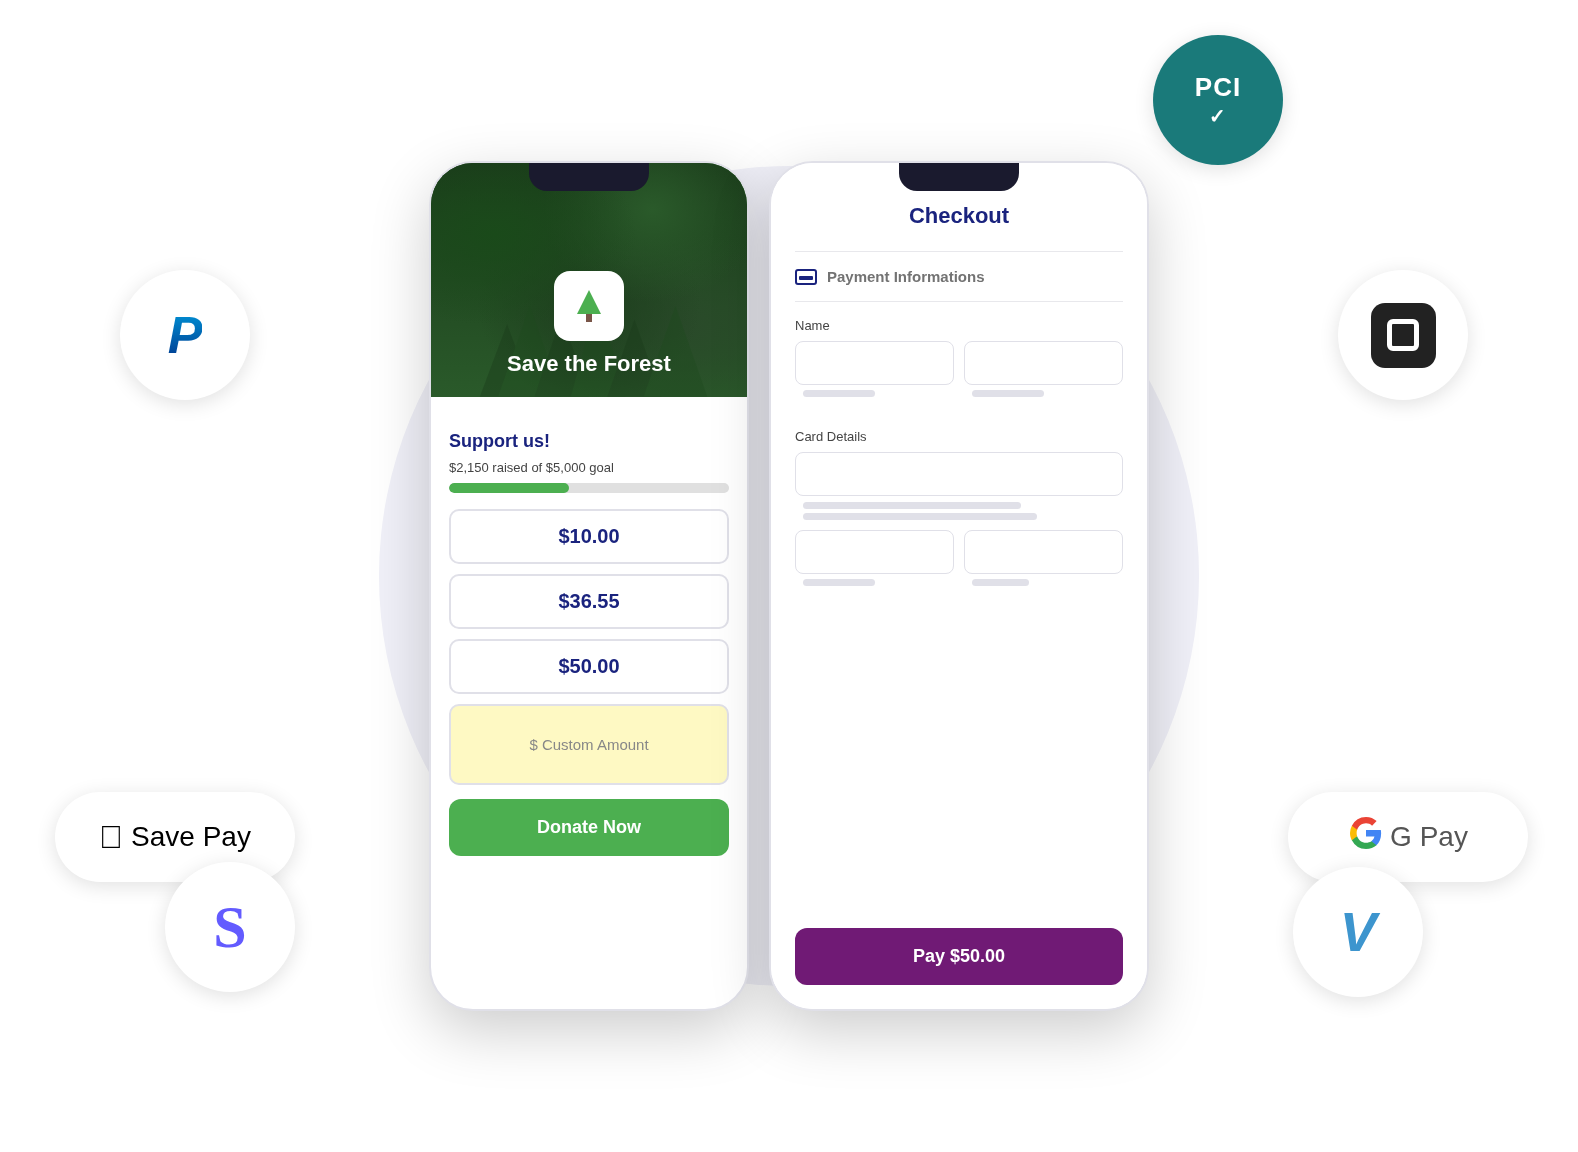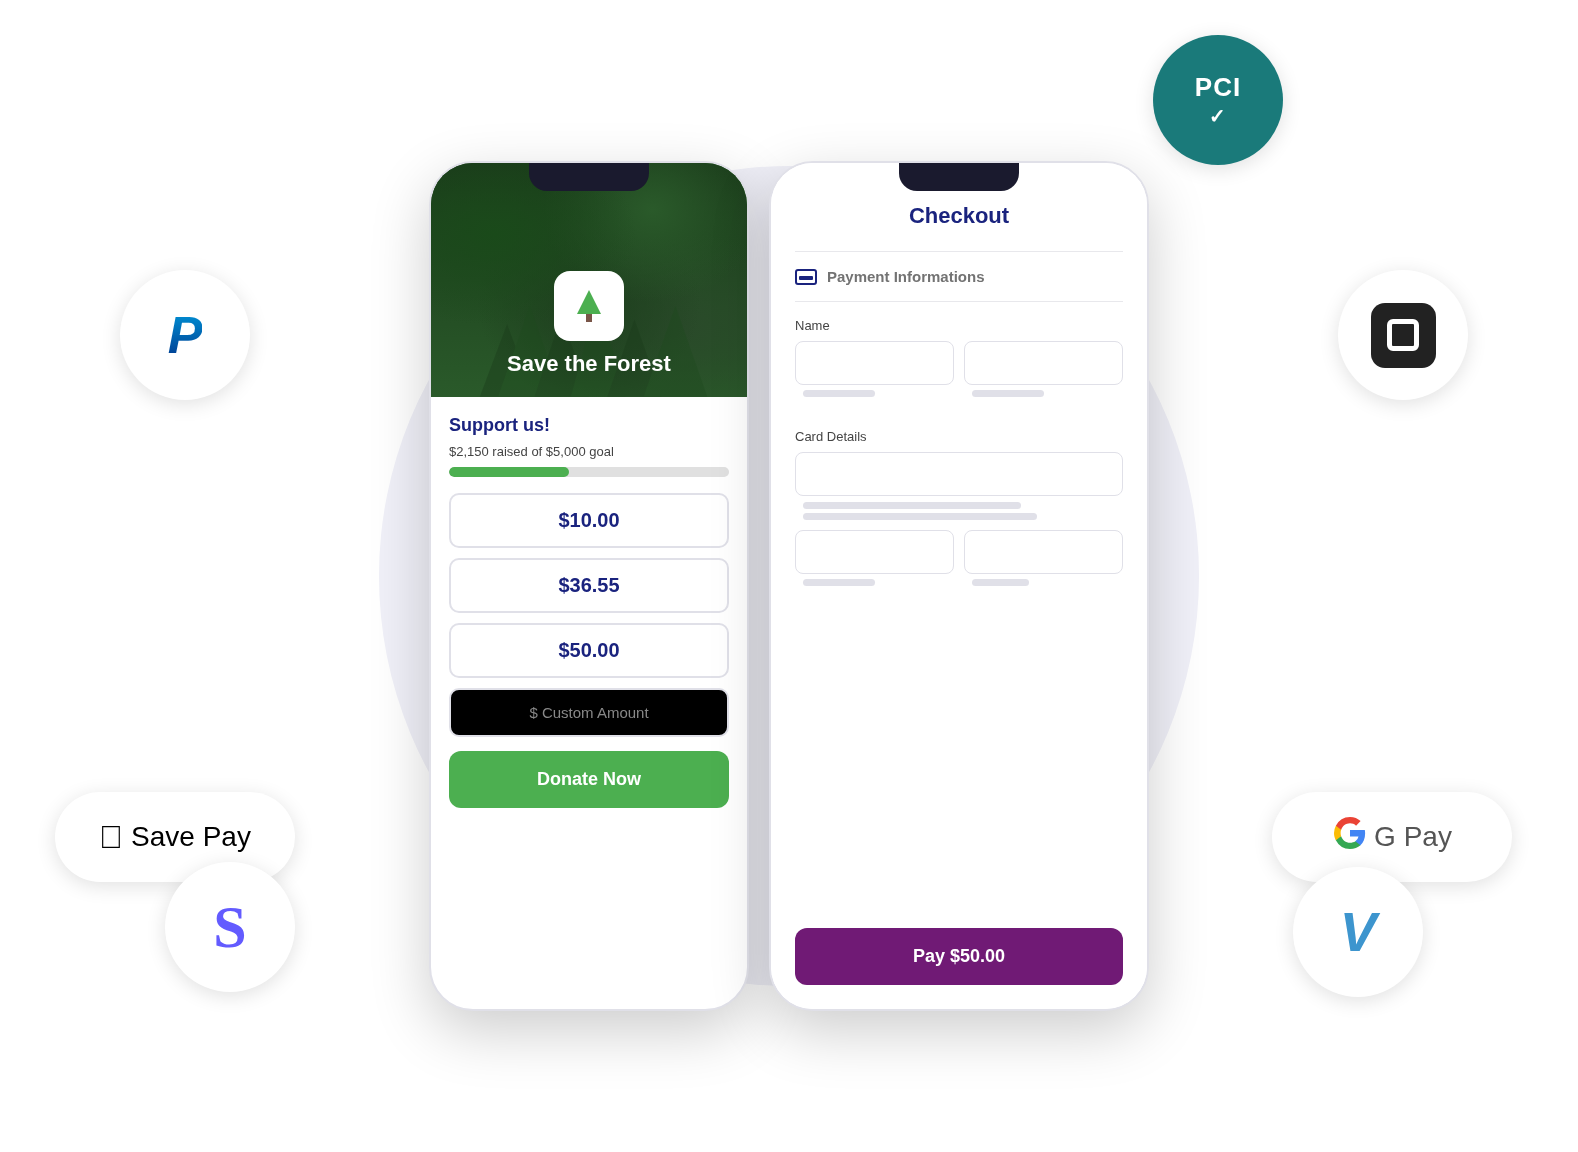--- a/index.html
+++ b/index.html
@@ -78,21 +78,21 @@
       height: 130px;
       border-radius: 50%;
       top: 270px;
       right: 110px;
     }
 
     .badge-gpay {
       width: 240px;
       height: 90px;
       bottom: 270px;
-      right: 66px;
+      right: 50px;
       border-radius: 50px;
     }
 
     .badge-venmo {
       width: 130px;
       height: 130px;
       border-radius: 50%;
       bottom: 155px;
       right: 155px;
     }
@@ -203,20 +203,21 @@
     .phone-left-body {
       padding: 18px 18px;
       background: white;
     }
 
     .support-title {
       font-size: 18px;
       font-weight: 700;
       color: #1a237e;
       margin-bottom: 8px;
+      margin-top: 16px;
     }
 
     .raised-text {
       font-size: 13px;
       color: #444;
       margin-bottom: 8px;
     }
 
     .progress-bar-bg {
       height: 10px;
@@ -244,24 +245,24 @@
       font-weight: 600;
       color: #1a237e;
       text-align: center;
       margin-bottom: 10px;
       cursor: pointer;
     }
 
     .custom-amount-btn {
       display: block;
       width: 100%;
-      padding: 14px;
+      padding: 30px;
       border: 2px solid #e0e0e8;
       border-radius: 10px;
-      background: #000000;
+      background: #fef9c3;
       font-size: 15px;
       color: #888;
       text-align: center;
       margin-bottom: 14px;
     }
 
     .donate-btn {
       display: block;
       width: 100%;
       padding: 18px;

